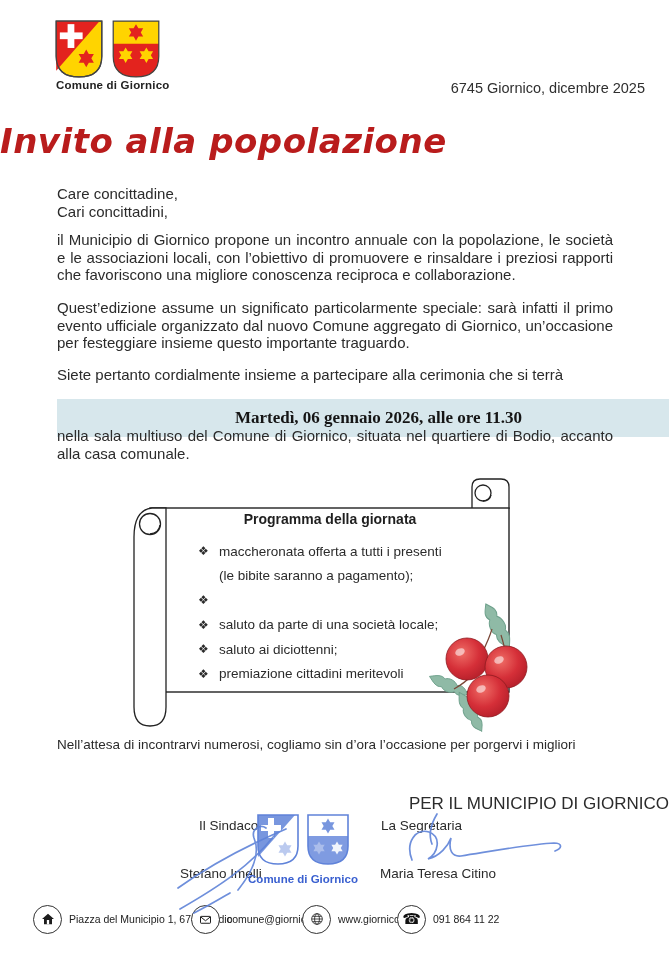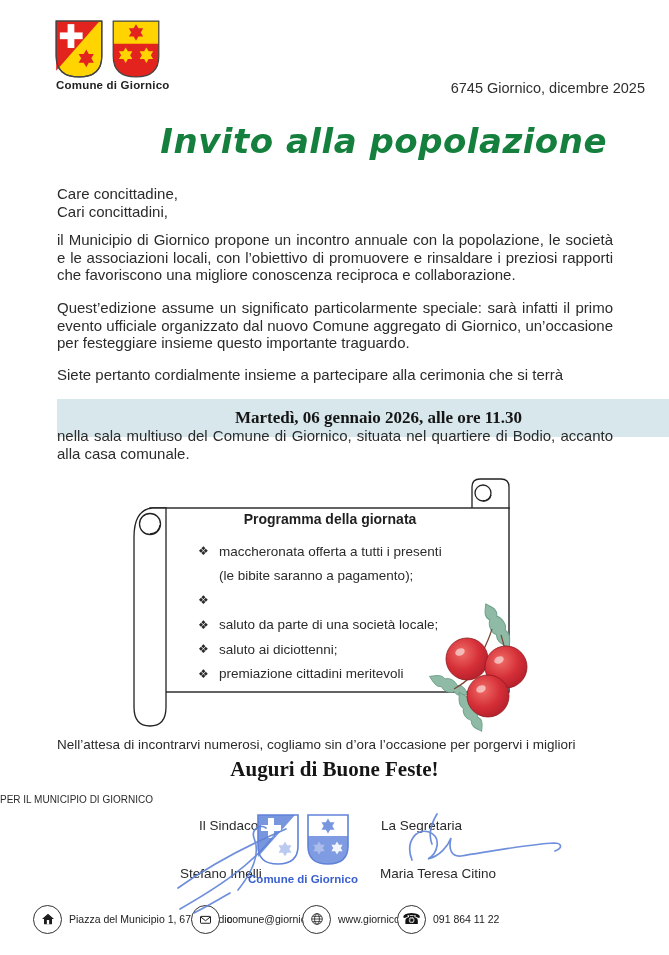--- a/index.html
+++ b/index.html
@@ -6,23 +6,23 @@
   .page{position:relative;width:669px;height:955px;background:#ffffff;margin:0 auto;
         font-family:"Liberation Sans",sans-serif;color:#2b2b2b;overflow:hidden;}
   .abs{position:absolute;}
 
   
   .arms{left:55px;top:20px;display:flex;gap:9px;}
   .muni-label{left:56px;top:79px;font-size:11.5px;font-weight:bold;color:#222;letter-spacing:.2px;}
   .dateline{right:24px;top:80px;font-size:14.5px;color:#2f2f2f;}
 
   
-  .title{left:0;top:121px;width:607px;text-align:right;
+  .title{left:0;top:121px;width:607px;text-align:left;
          font-family:"DejaVu Sans",sans-serif;font-style:italic;font-weight:bold;
-         font-size:34px;color:#15803d;letter-spacing:.5px;}
+         font-size:34px;color:#b91c1c;letter-spacing:.5px;}
 
   
   .bodytext{left:57px;width:556px;font-size:15px;line-height:17.6px;color:#2b2b2b;}
   .just{text-align:justify;}
   .salut{top:185px;}
   .p1{top:231px;}
   .p2{top:299px;}
   .p3{top:366px;}
 
   
@@ -37,21 +37,21 @@
   .prog-title{left:150px;top:511px;width:360px;text-align:center;
               font-size:14px;font-weight:bold;color:#1f1f1f;}
   .prog-list{left:198px;top:539px;width:300px;list-style:none;margin:0;padding:0;}
   .prog-list li{display:flex;height:24.5px;align-items:center;font-size:13.5px;color:#2b2b2b;}
   .prog-list .blt{width:21px;font-family:"DejaVu Sans",sans-serif;font-size:12px;color:#2b2b2b;}
 
   
   .closing-lead{left:57px;top:737px;width:560px;font-size:13.5px;}
   .greeting{left:0;top:757px;width:669px;text-align:center;
             font-family:"Liberation Serif",serif;font-weight:bold;font-size:21px;color:#151515;}
-  .behalf{left:0;top:794px;width:669px;text-align:left;font-size:10px;color:#2b2b2b;}
+  .behalf{left:0;top:794px;width:669px;text-align:right;font-size:17px;color:#2b2b2b;}
 
   
   .sig-label{font-size:13.5px;color:#2b2b2b;}
   .mayor-role{left:180px;top:818px;margin-left:19px;}
   .mayor-name{left:180px;top:866px;}
   .secretary-role{left:381px;top:818px;}
   .secretary-name{left:380px;top:866px;}
   .stamp{left:255px;top:812px;opacity:.88;}
   .stamp-label{left:243px;top:873px;width:120px;text-align:center;
                font-size:11.5px;font-weight:bold;color:#3a60d0;}
@@ -183,21 +183,20 @@
       <span class="blt">❖</span>
       <span>saluto ai diciottenni;</span>
     </li>
     <li>
       <span class="blt">❖</span>
       <span>premiazione cittadini meritevoli</span>
     </li>
   </ul>
 
   <div class="abs closing-lead">Nell’attesa di incontrarvi numerosi, cogliamo sin d’ora l’occasione per porgervi i migliori</div>
-  <div class="abs greeting">Auguri di Buone Feste!</div>
   <div class="abs behalf">PER IL MUNICIPIO DI GIORNICO</div>
 
   <div class="abs sig-label mayor-role">Il Sindaco</div>
   <div class="abs sig-label mayor-name">Stefano Imelli</div>
   <div class="abs sig-label secretary-role">La Segretaria</div>
   <div class="abs sig-label secretary-name">Maria Teresa Citino</div>
 
   <svg class="abs stamp" width="96" height="56" viewBox="0 0 96 56">
     <g stroke="#4a72d4" stroke-width="1.6" fill="none">
       <g transform="translate(2,2)">

